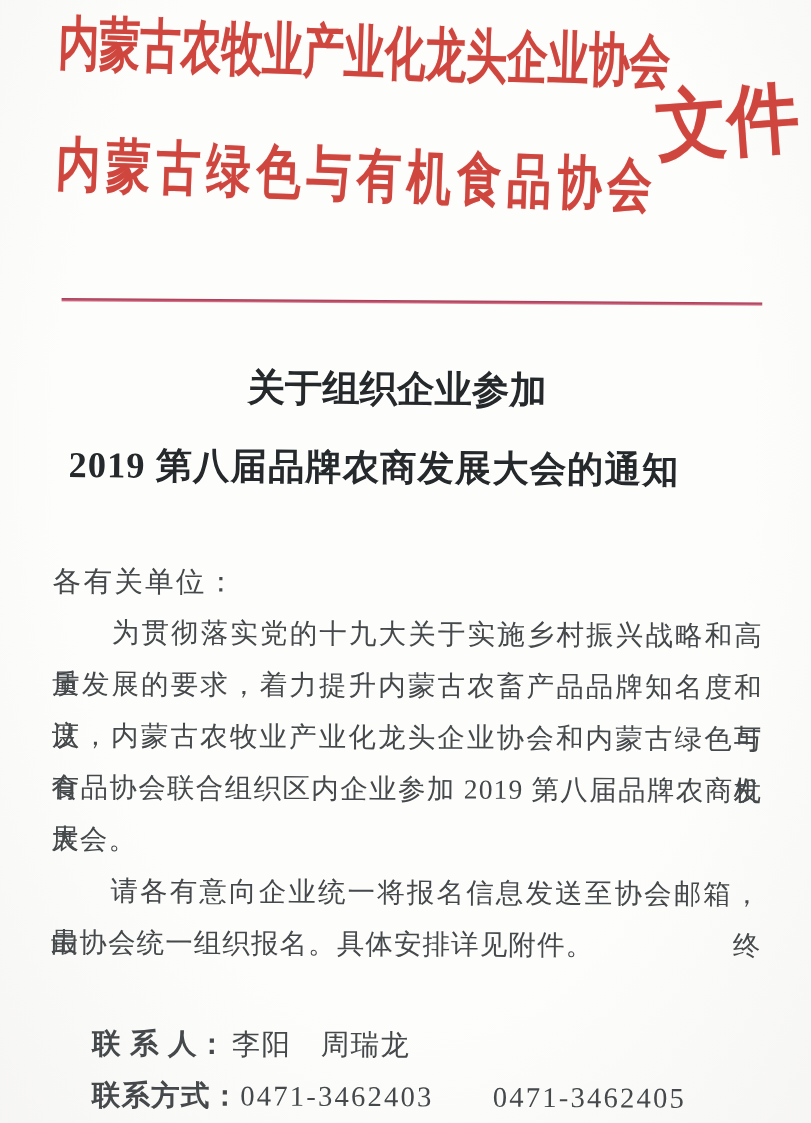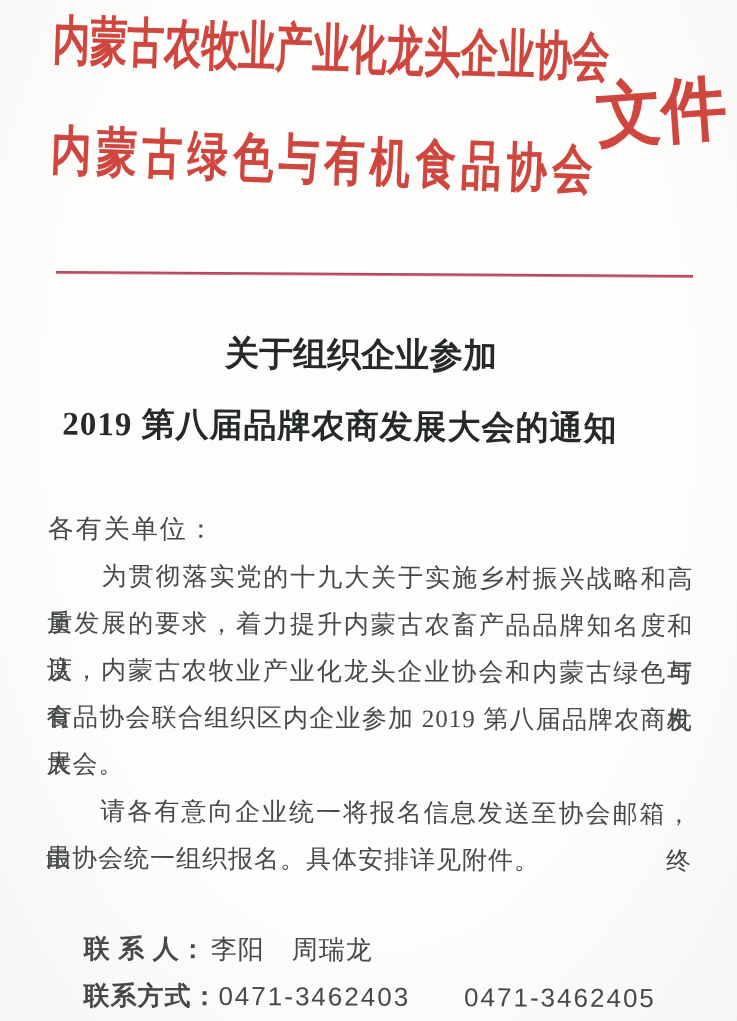--- a/index.html
+++ b/index.html
@@ -108,21 +108,21 @@
   .bline.fill{
     white-space:normal;
     text-align:justify;
     text-align-last:justify;
   }
   .bline.indent{ text-indent:54px; }
   .salutation{ font-size:26px; letter-spacing:2px; }
   .spacer{ height:44px; }
   .contact-row{ padding-left:38px; font-size:26px; }
   .contact-label{ letter-spacing:1px;font-weight:bold; }
-  .phone{ font-family:Liberation Sans, sans-serif; letter-spacing:2px; }
+  .phone{ font-family:Liberation Serif, serif; letter-spacing:2px; }
   .phone-2{ margin-left:54px;margin-top:28px; }
   .persons{ margin-left:4px; }
 </style>
 </head>
 <body>
 
 <div class="page">
 
   <div class="letterhead">
     <div class="org-line org-line-1">内蒙古农牧业产业化龙头企业协会</div>

